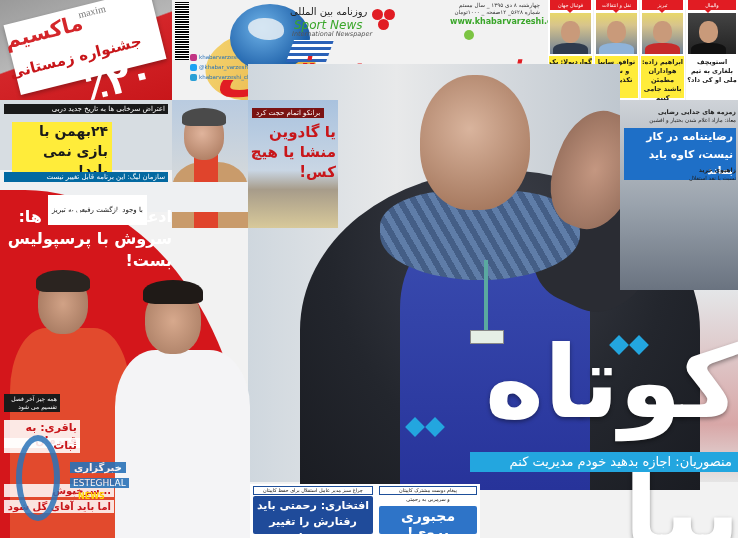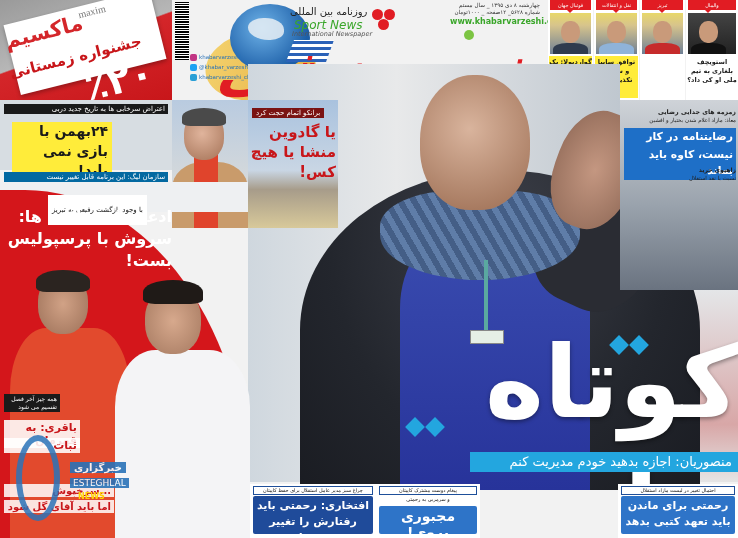--- a/index.html
+++ b/index.html
@@ -186,20 +186,21 @@
         <div class="body" style="background:#8fb3d9"></div>
       </div>
     <div class="cap">توافق سایپا و سوشا تکذیب شد</div>
   </div>
   <div class="abs tb" style="left:640px">
     <div class="lbl">تبریز</div>
     <div class="ph">
         <div class="face"></div>
         <div class="body" style="background:#c62b2b"></div>
       </div>
+    <div class="cap">ابراهیم زاده: هواداران مطمئن باشند جامی کنیم</div>
   </div>
   <div class="abs tb" style="left:686px;width:52px">
     <div class="lbl" style="width:48px">والیبال</div>
     <div class="ph" style="width:48px;background:linear-gradient(#444,#222)">
         <div class="face"></div>
         <div class="body" style="background:#111"></div>
       </div>
     <div class="cap" style="width:50px;background:#fff">استویچف بلغاری به تیم ملی او کی داد؟</div>
   </div>
 
@@ -271,24 +272,20 @@
   <div class="abs lc-w">باقری: به قهرمان</div>
   <div class="abs lc-w lc-w2">ثبات</div>
   <div class="abs lc-w4">...سرخپوش</div>
   <div class="abs lc-w3">اما باید آقای گل شود</div>
 
   <div class="abs wm"></div>
   <div class="abs wm-t1">خبرگزاری</div>
   <div class="abs wm-t2">ESTEGHLAL</div>
   <div class="abs wm-t3">NEWS</div>
 
-  <div class="abs bot" style="left:618px;width:120px">
-    <div class="k">احتمال تغییر در لیست مازاد استقلال</div>
-    <div class="b lt">رحمتی برای ماندن باید تعهد کتبی بدهد</div>
-  </div>
   <div class="abs bot" style="left:376px;width:104px">
     <div class="k">پیغام دوست مشترک کاپیتان</div>
     <div class="k2">و سرمربی به رحمتی</div>
     <div class="b lt" style="top:22px;font-size:14px">مجبوری بروی!</div>
   </div>
   <div class="abs bot" style="left:250px;width:126px">
     <div class="k">چراغ سبز مدیر عامل استقلال برای حفظ کاپیتان</div>
     <div class="b">افتخاری: رحمتی باید رفتارش را تغییر بدهد!</div>
   </div>
 

